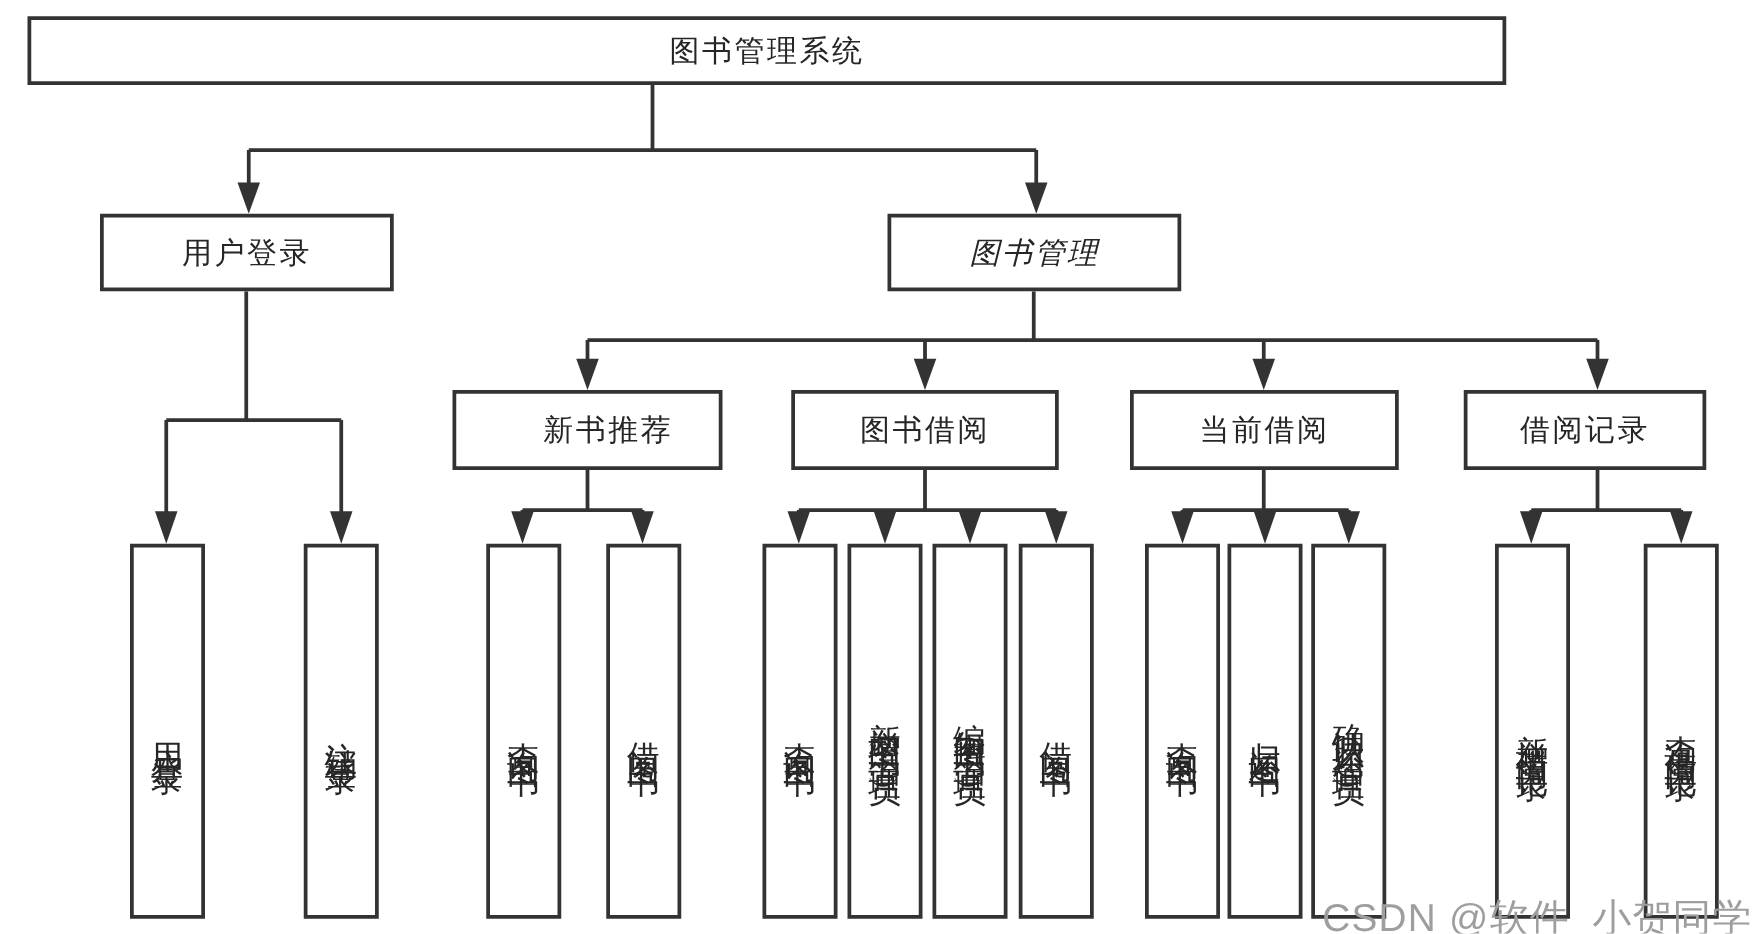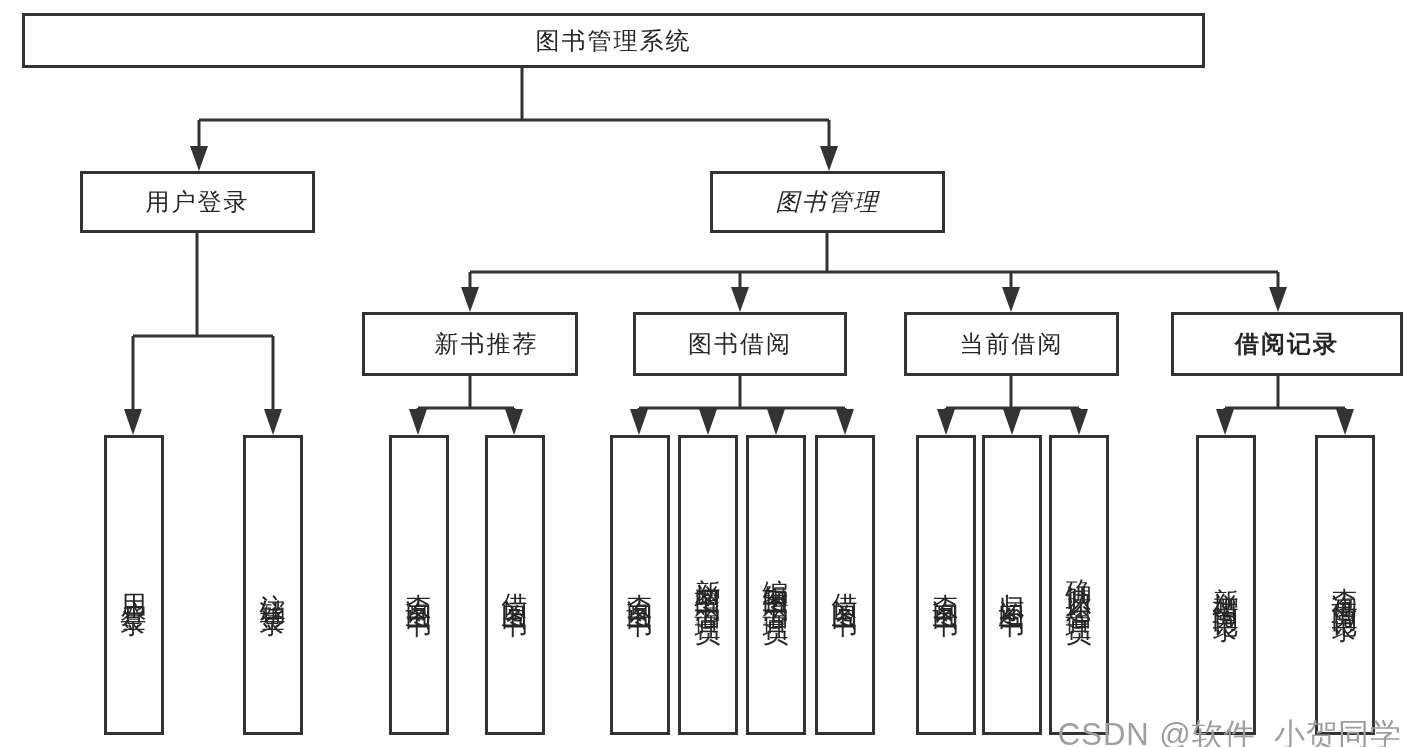--- a/index.html
+++ b/index.html
@@ -100,21 +100,21 @@
 
   <div class="node" style="left:362px;top:312px;width:216px;height:64px;padding-left:33px;">
     <span>新书推荐</span>
   </div>
   <div class="node" style="left:904px;top:312px;width:215px;height:64px;">
     <span>当前借阅</span>
   </div>
   <div class="node" style="left:633px;top:312px;width:214px;height:64px;">
     <span>图书借阅</span>
   </div>
-  <div class="node" style="left:1171px;top:312px;width:232px;height:64px;font-weight:bold;">
+  <div class="node" style="left:1171px;top:312px;width:194px;height:64px;">
     <span>借阅记录</span>
   </div>
 
   <div class="node leaf" style="left:104px;top:435px;width:60px;height:300px;">
     <span>用户登录</span>
   </div>
   <div class="node leaf" style="left:243px;top:435px;width:60px;height:300px;">
     <span>注销登录</span>
   </div>
 

